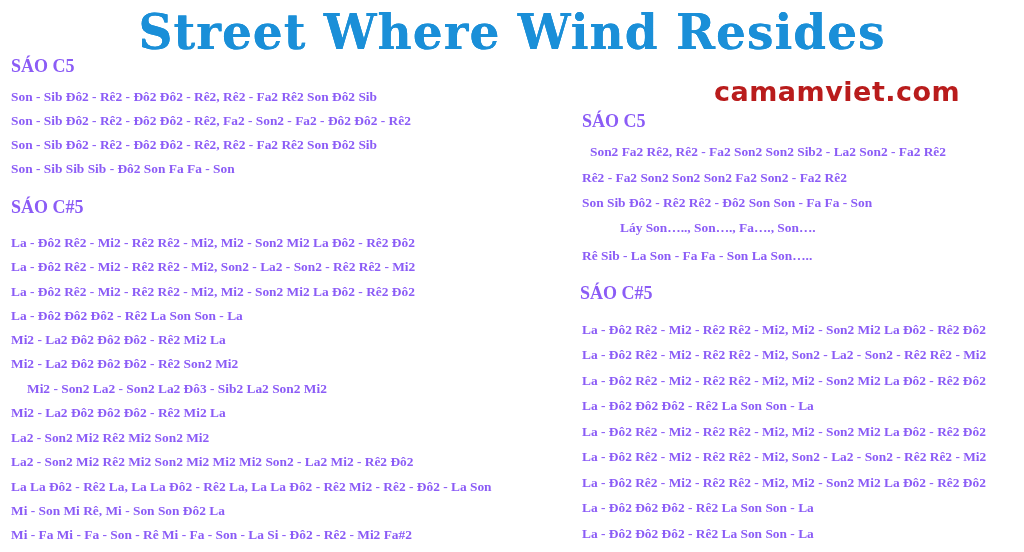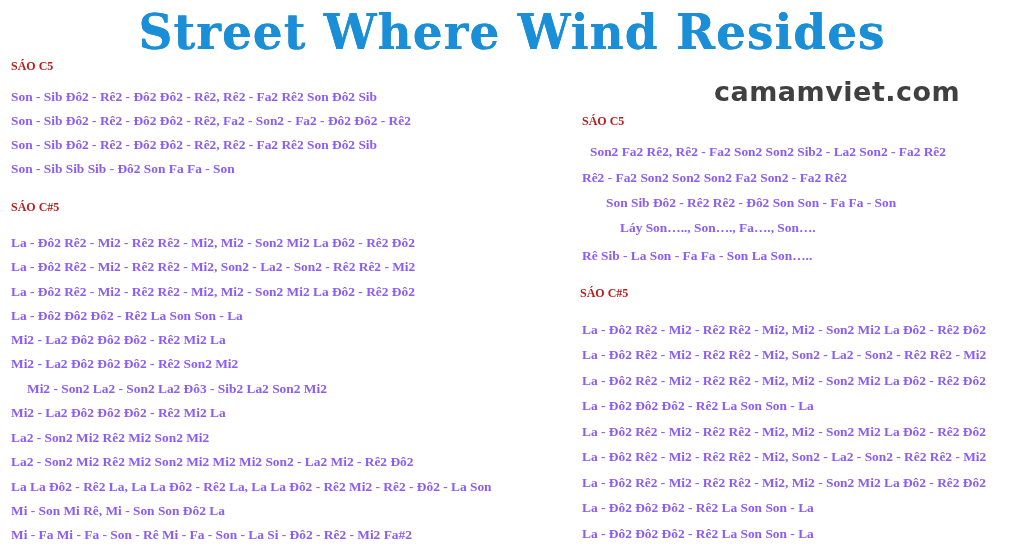--- a/index.html
+++ b/index.html
@@ -11,29 +11,29 @@
   .title {
     position:absolute; left:0; top:2px; width:1024px; text-align:center;
     color:#1a8fd8; font-family:"DejaVu Serif", serif; font-weight:bold;
     font-size:48px; line-height:60px; letter-spacing:1px;
     text-shadow:0 0 0 #1a8fd8;
     transform:scaleX(0.98);
   }
   .site {
     position:absolute; left:714px; top:76px;
     font-family:"DejaVu Sans", sans-serif; font-weight:bold;
-    font-size:27px; line-height:32px; color:#404040;
+    font-size:27px; line-height:32px; color:#b91c1c;
     letter-spacing:0.5px;
   }
   .col { position:absolute; }
   .col-left { left:11px; top:0; }
   .col-right { left:582px; top:0; }
   .heading {
     position:absolute; white-space:nowrap;
-    color:#b91c1c; font-weight:bold; font-size:12px; line-height:20px;
+    color:#8b5cf6; font-weight:bold; font-size:18px; line-height:20px;
     font-family:"Liberation Serif", serif;
   }
   .line {
     position:absolute; white-space:nowrap;
     color:#8b5cf6; font-weight:bold; font-size:13.4px; line-height:16px;
     font-family:"Liberation Serif", serif;
   }
 </style>
 </head>
 <body>
@@ -61,21 +61,21 @@
   <div class="line" style="left:0;top:454px;">La2 - Son2 Mi2 Rê2 Mi2 Son2 Mi2 Mi2 Mi2 Son2 - La2 Mi2 - Rê2 Đô2</div>
   <div class="line" style="left:0;top:479px;">La La Đô2 - Rê2 La, La La Đô2 - Rê2 La, La La Đô2 - Rê2 Mi2 - Rê2 - Đô2 - La Son</div>
   <div class="line" style="left:0;top:503px;">Mi - Son Mi Rê, Mi - Son Son Đô2 La</div>
   <div class="line" style="left:0;top:527px;">Mi - Fa Mi - Fa - Son - Rê Mi - Fa - Son - La Si - Đô2 - Rê2 - Mi2 Fa#2</div>
 </div>
 
 <div class="col col-right">
   <div class="heading" style="left:0;top:111px;">SÁO C5</div>
   <div class="line" style="left:0;top:144px;margin-left:8px;">Son2 Fa2 Rê2, Rê2 - Fa2 Son2 Son2 Sib2 - La2 Son2 - Fa2 Rê2</div>
   <div class="line" style="left:0;top:170px;">Rê2 - Fa2 Son2 Son2 Son2 Fa2 Son2 - Fa2 Rê2</div>
-  <div class="line" style="left:0;top:195px;margin-left:24px;">Son Sib Đô2 - Rê2 Rê2 - Đô2 Son Son - Fa Fa - Son</div>
+  <div class="line" style="left:0;top:195px;">Son Sib Đô2 - Rê2 Rê2 - Đô2 Son Son - Fa Fa - Son</div>
   <div class="line" style="left:0;top:220px;margin-left:38px;">Láy Son….., Son…., Fa…., Son….</div>
   <div class="line" style="left:0;top:248px;">Rê Sib - La Son - Fa Fa - Son La Son…..</div>
 
   <div class="heading" style="left:-2px;top:283px;">SÁO C#5</div>
   <div class="line" style="left:0;top:322px;">La - Đô2 Rê2 - Mi2 - Rê2 Rê2 - Mi2, Mi2 - Son2 Mi2 La Đô2 - Rê2 Đô2</div>
   <div class="line" style="left:0;top:347px;">La - Đô2 Rê2 - Mi2 - Rê2 Rê2 - Mi2, Son2 - La2 - Son2 - Rê2 Rê2 - Mi2</div>
   <div class="line" style="left:0;top:373px;">La - Đô2 Rê2 - Mi2 - Rê2 Rê2 - Mi2, Mi2 - Son2 Mi2 La Đô2 - Rê2 Đô2</div>
   <div class="line" style="left:0;top:398px;">La - Đô2 Đô2 Đô2 - Rê2 La Son Son - La</div>
   <div class="line" style="left:0;top:424px;">La - Đô2 Rê2 - Mi2 - Rê2 Rê2 - Mi2, Mi2 - Son2 Mi2 La Đô2 - Rê2 Đô2</div>
   <div class="line" style="left:0;top:449px;">La - Đô2 Rê2 - Mi2 - Rê2 Rê2 - Mi2, Son2 - La2 - Son2 - Rê2 Rê2 - Mi2</div>

